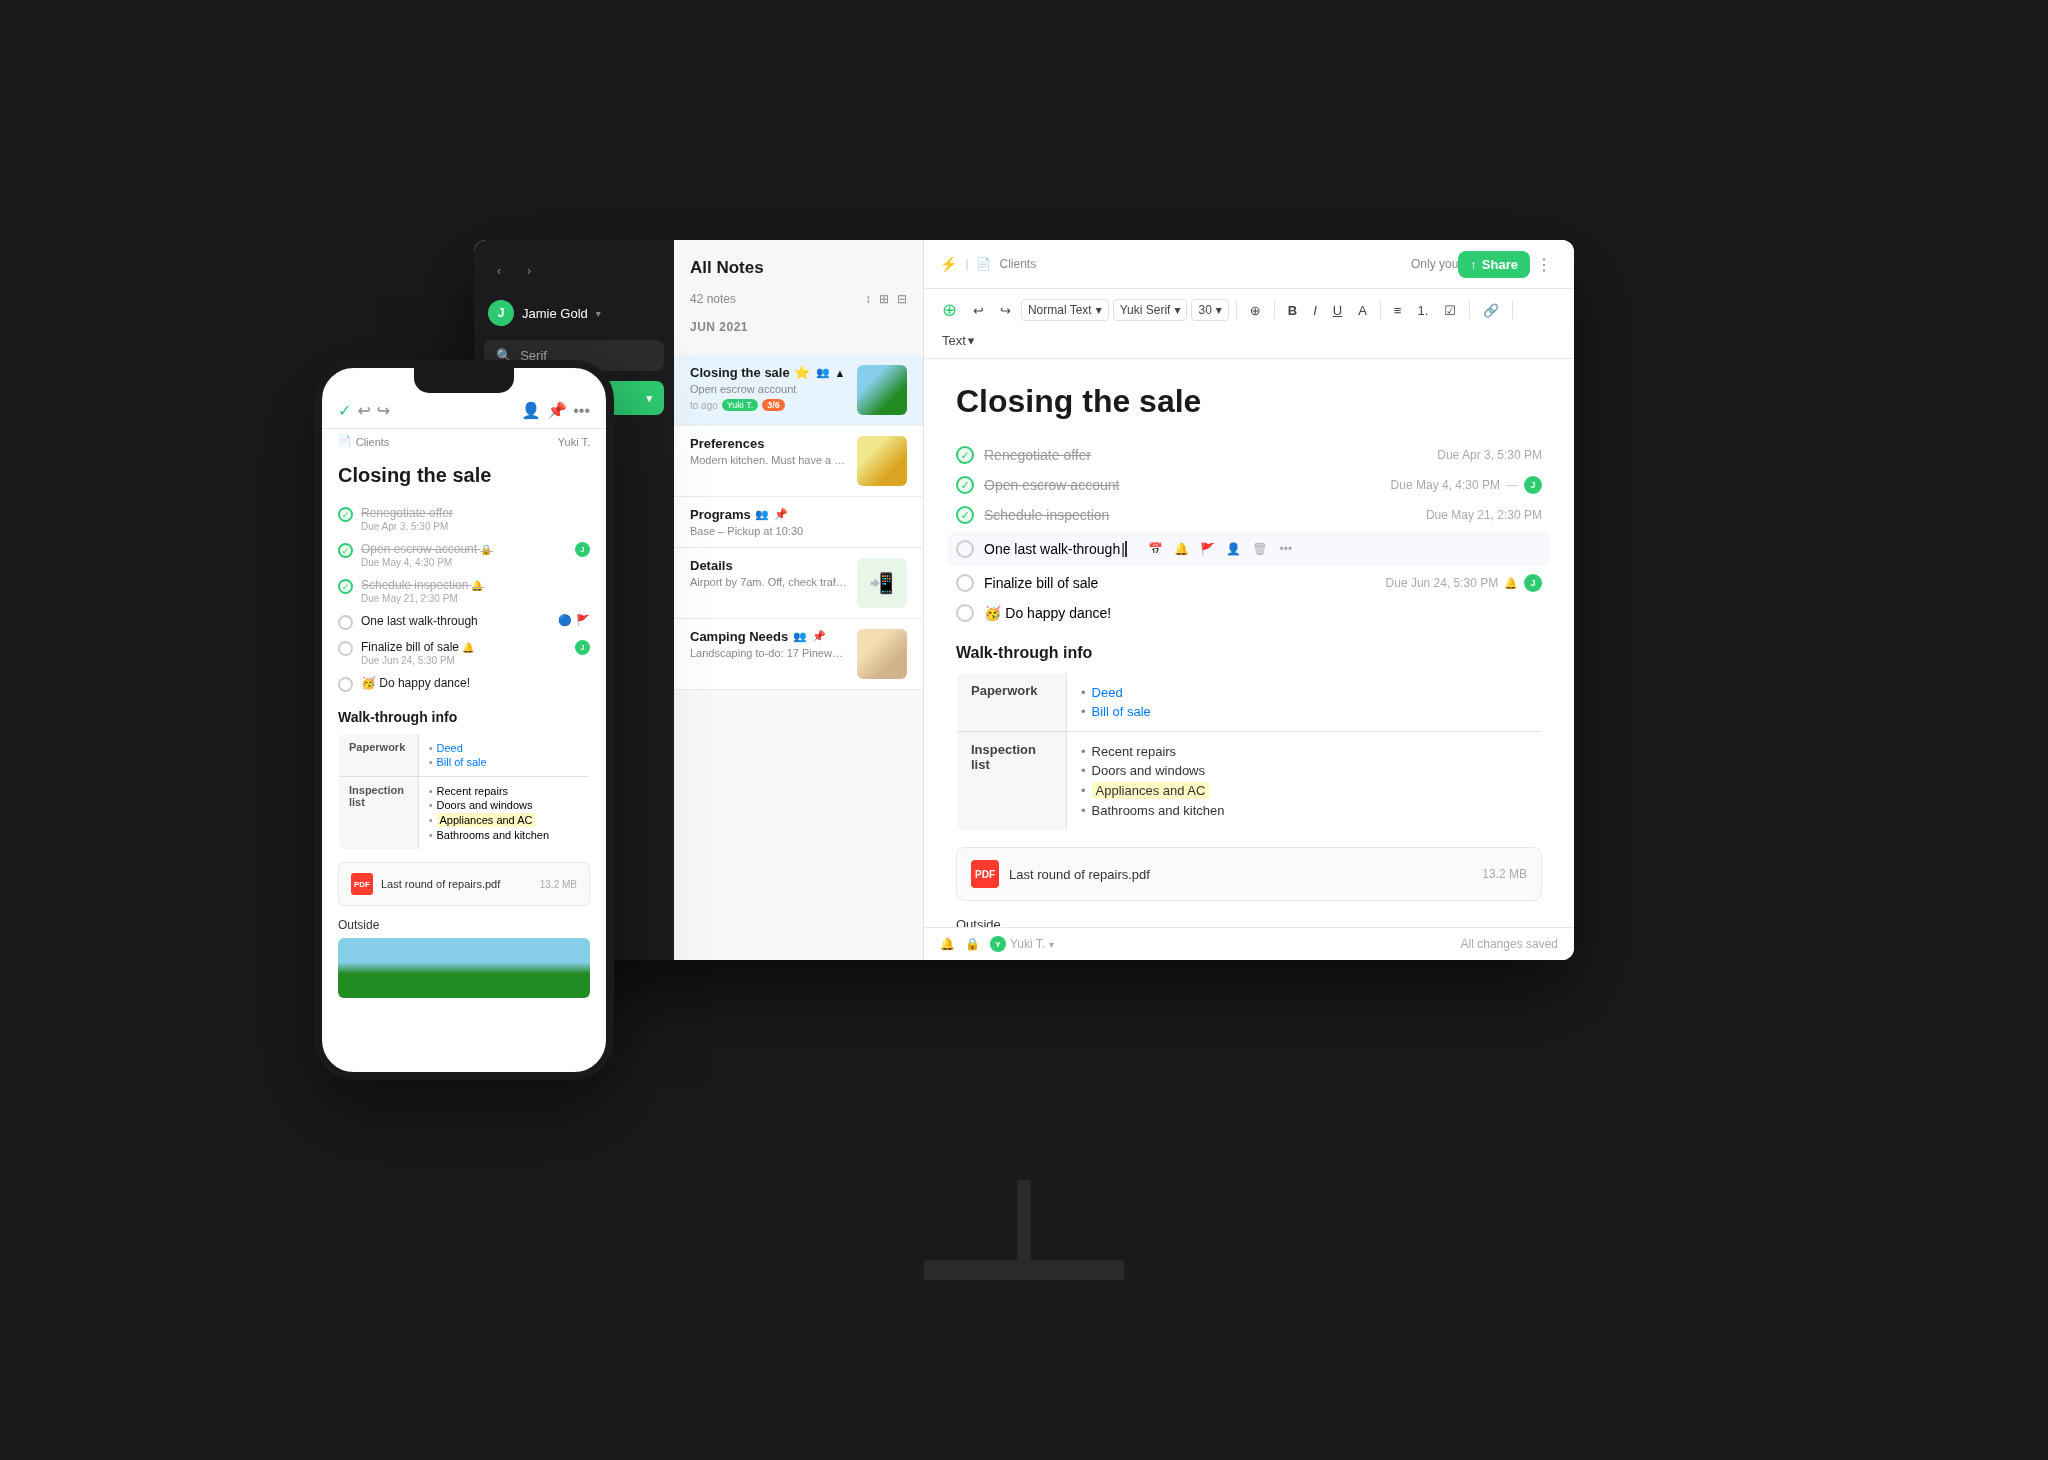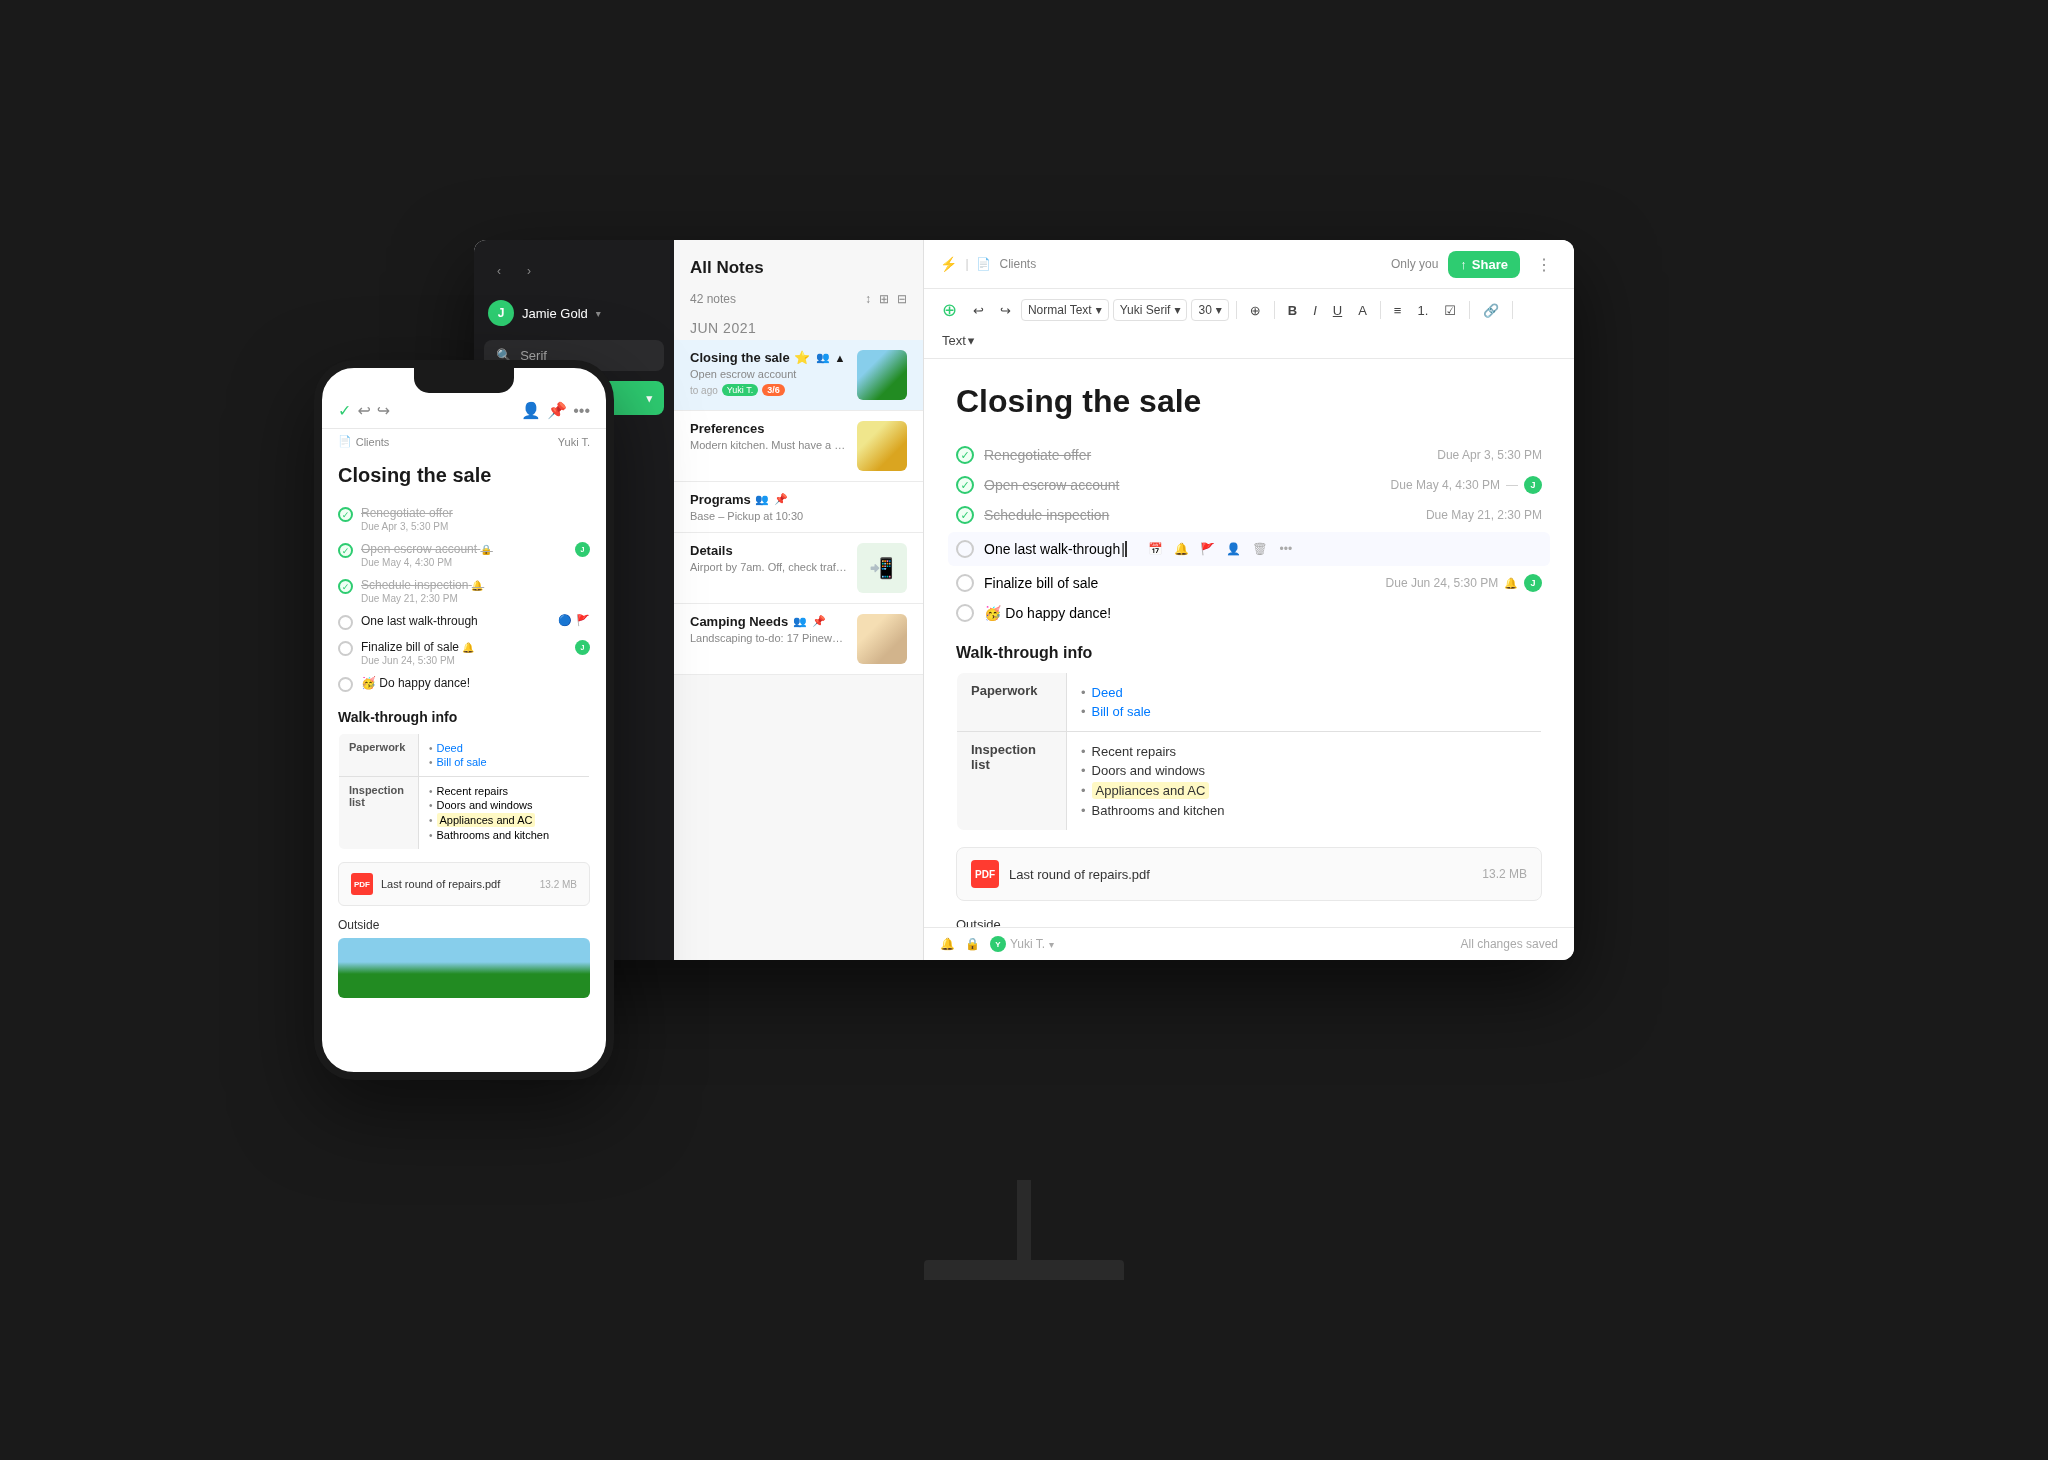--- a/index.html
+++ b/index.html
@@ -144,24 +144,24 @@
       justify-content: space-between;
       padding: 4px 16px 8px;
       font-size: 12px;
       color: #888;
     }
     .notes-meta-icons {
       display: flex;
       gap: 8px;
     }
     .date-label {
-      padding: 6px 16px 4px;
-      font-size: 14px;
+      padding: 6px 16px 21px;
+      font-size: 12px;
       color: #888;
-      font-weight: 400;
+      font-weight: 700;
       text-transform: uppercase;
       letter-spacing: 0.5px;
     }
     .note-item {
       padding: 10px 16px;
       border-bottom: 1px solid #ebebeb;
       cursor: pointer;
       background: #fff;
       display: flex;
       gap: 10px;
@@ -251,21 +251,20 @@
       display: flex;
       align-items: center;
       gap: 8px;
       color: #888;
       font-size: 12px;
     }
     .topbar-spacer { flex: 1; }
     .topbar-right {
       display: flex;
       align-items: center;
-      gap: 10px;
       justify-content: space-between;
     }
     .only-you-text {
       font-size: 12px;
       color: #888;
     }
     .share-btn {
       background: #2ecc71;
       color: #fff;
       border-radius: 8px;

